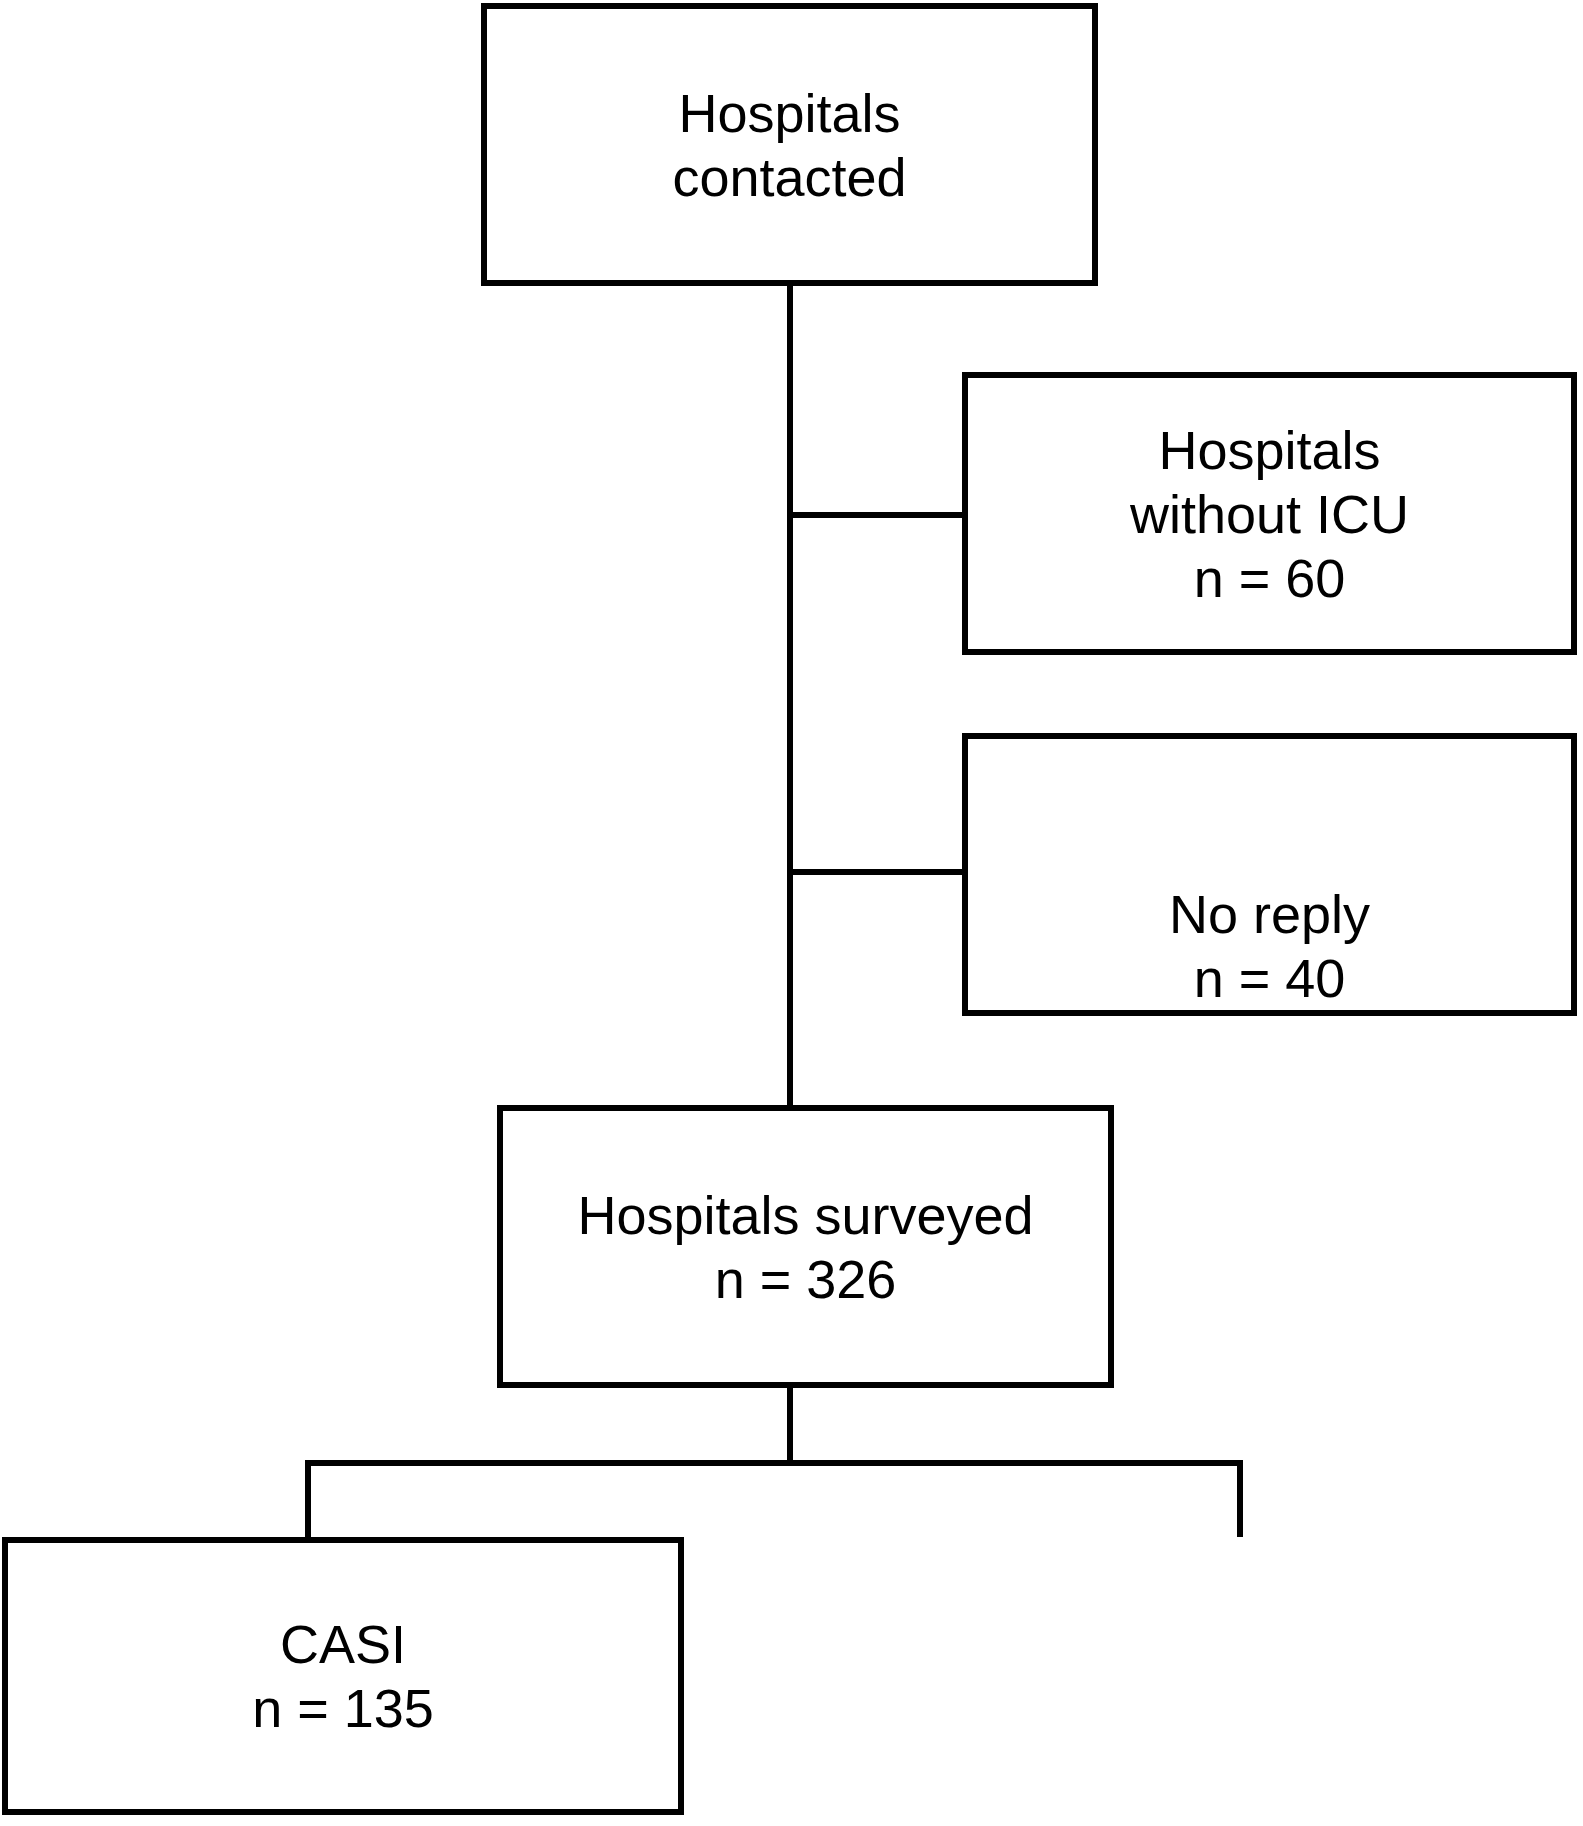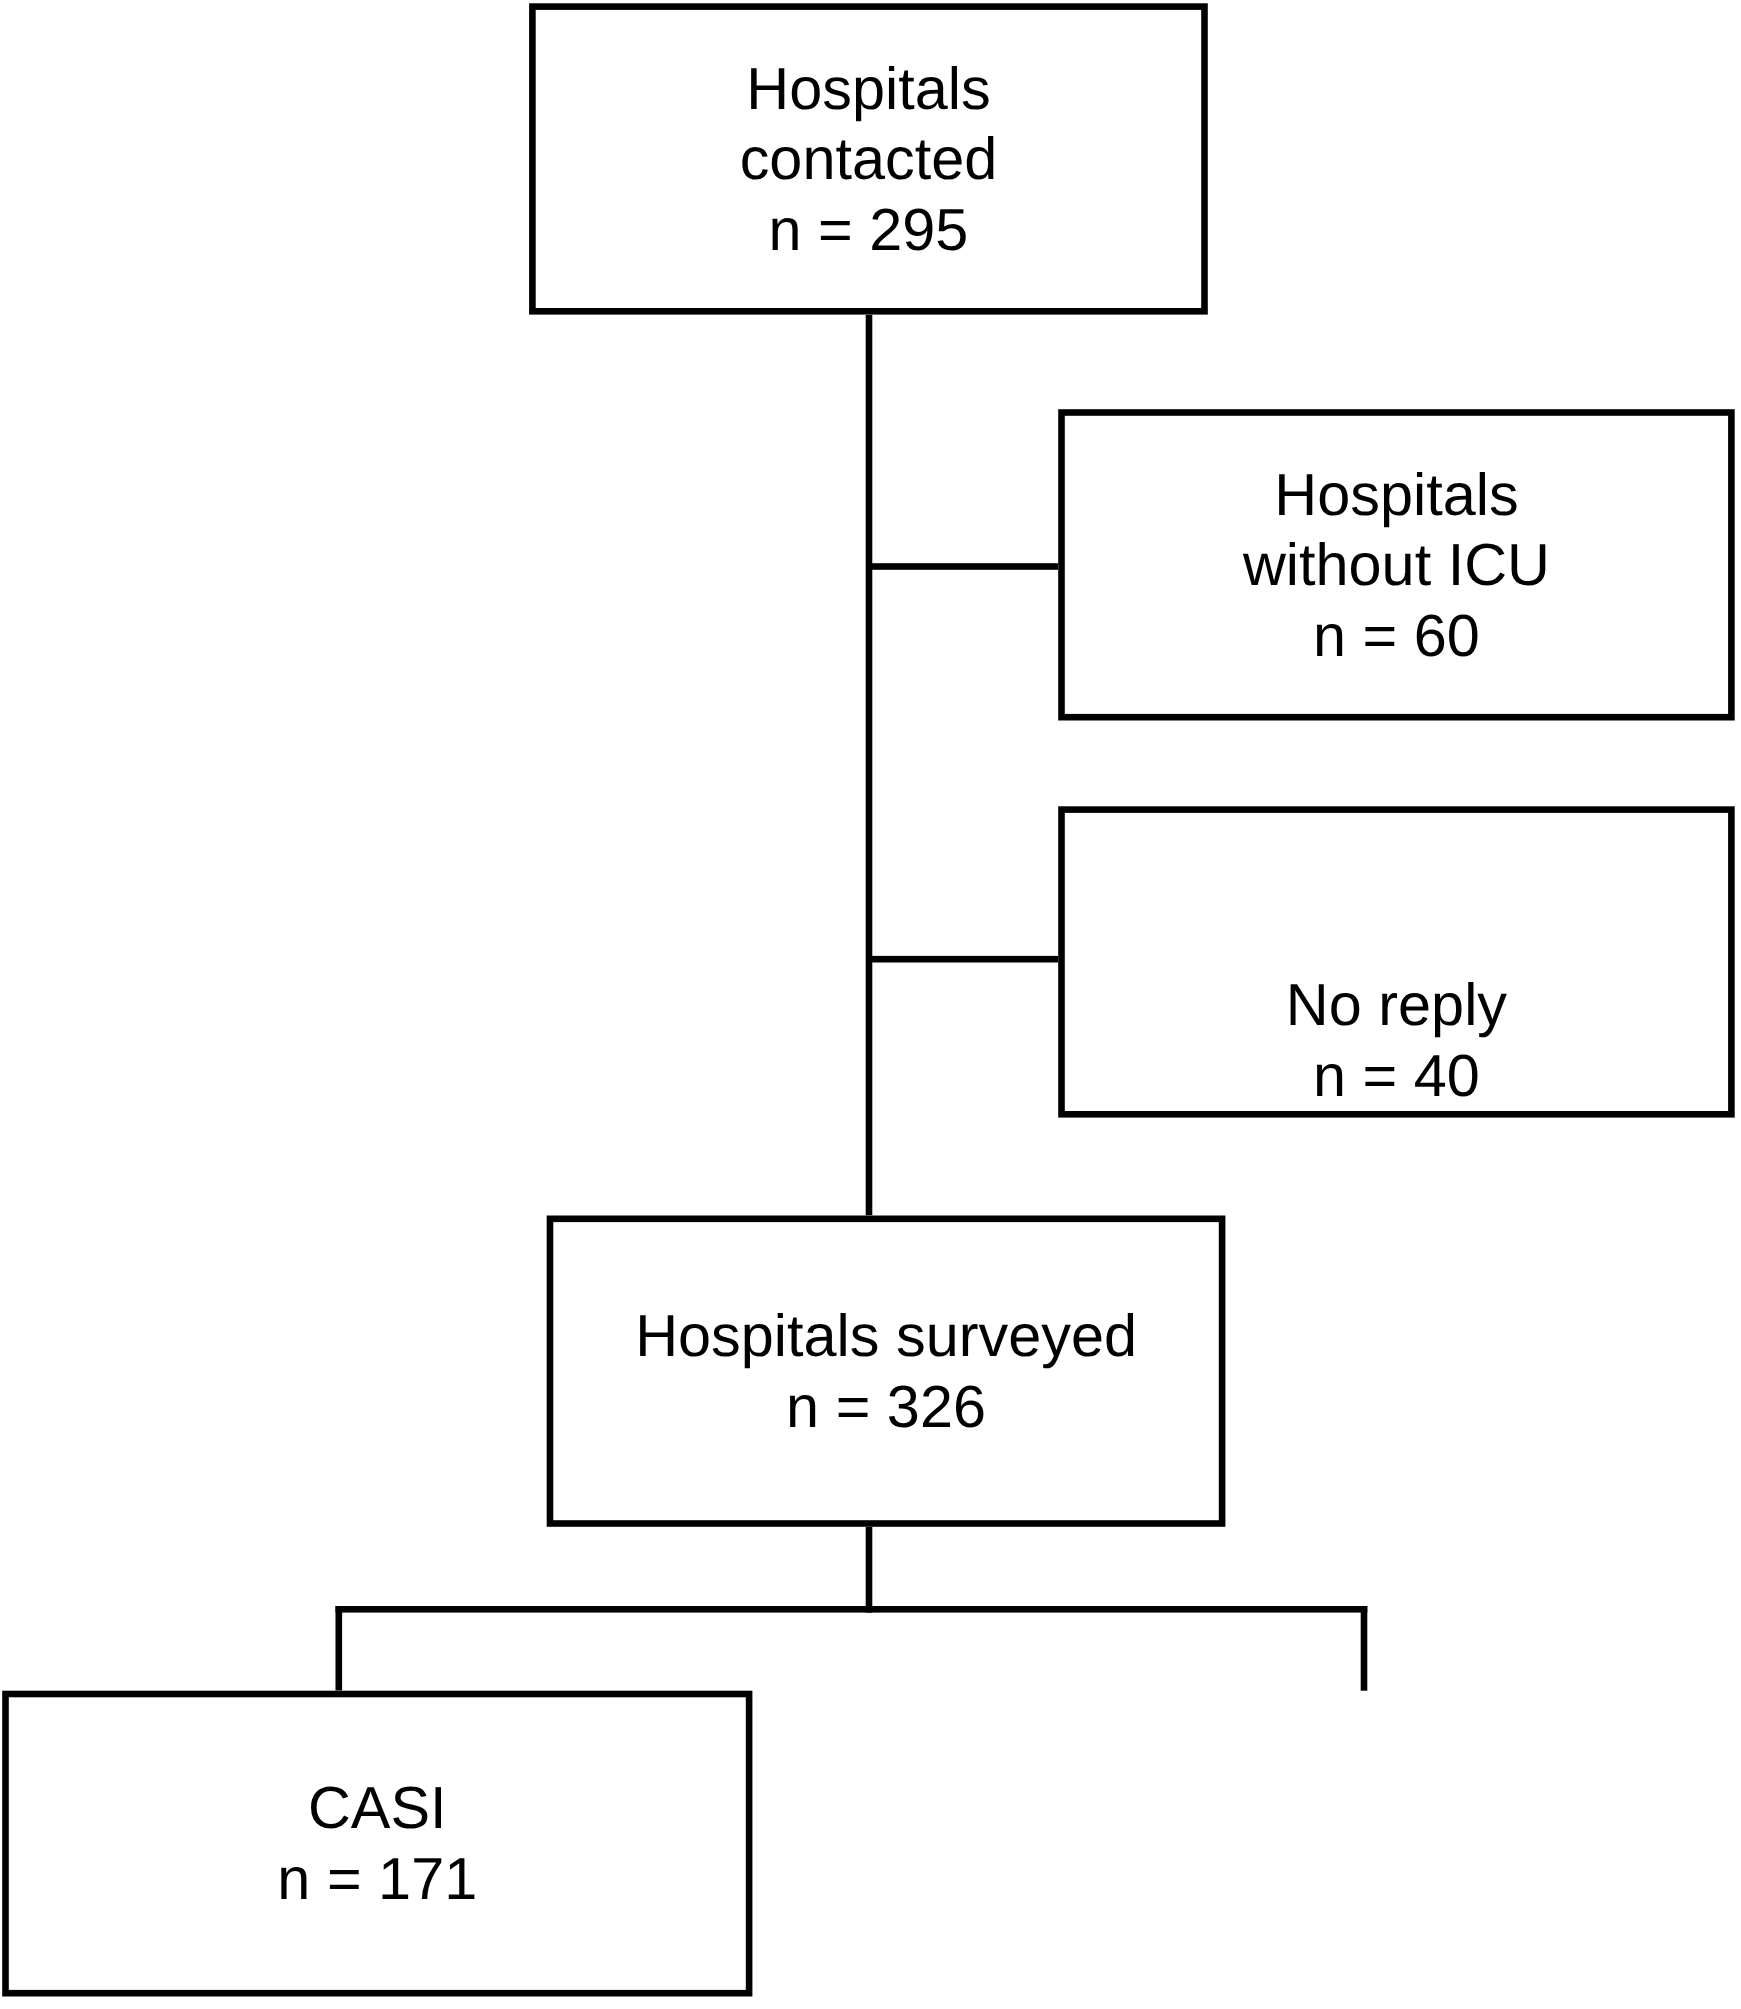--- a/index.html
+++ b/index.html
@@ -63,38 +63,37 @@
   <div class="conn" id="conn-without-icu"></div>
   <div class="conn" id="conn-no-reply"></div>
   <div class="conn" id="spine-bottom"></div>
   <div class="conn" id="branch-bar"></div>
   <div class="conn" id="drop-casi"></div>
   <div class="conn" id="drop-cati"></div>
 
   <div class="box" id="box-contacted">
     <div class="box-line">Hospitals</div>
     <div class="box-line">contacted</div>
-    <div class="box-line">n = 295</div>
   </div>
 
   <div class="box" id="box-without-icu">
     <div class="box-line">Hospitals</div>
     <div class="box-line">without ICU</div>
     <div class="box-line">n = 60</div>
   </div>
 
   <div class="box" id="box-no-reply">
     <div class="box-line">No reply</div>
     <div class="box-line">n = 40</div>
   </div>
 
   <div class="box" id="box-surveyed">
     <div class="box-line">Hospitals surveyed</div>
     <div class="box-line">n = 326</div>
   </div>
 
   <div class="box" id="box-casi">
     <div class="box-line">CASI</div>
-    <div class="box-line">n = 171</div>
+    <div class="box-line">n = 135</div>
   </div>
 
 
 </div>
 
 </body></html>

